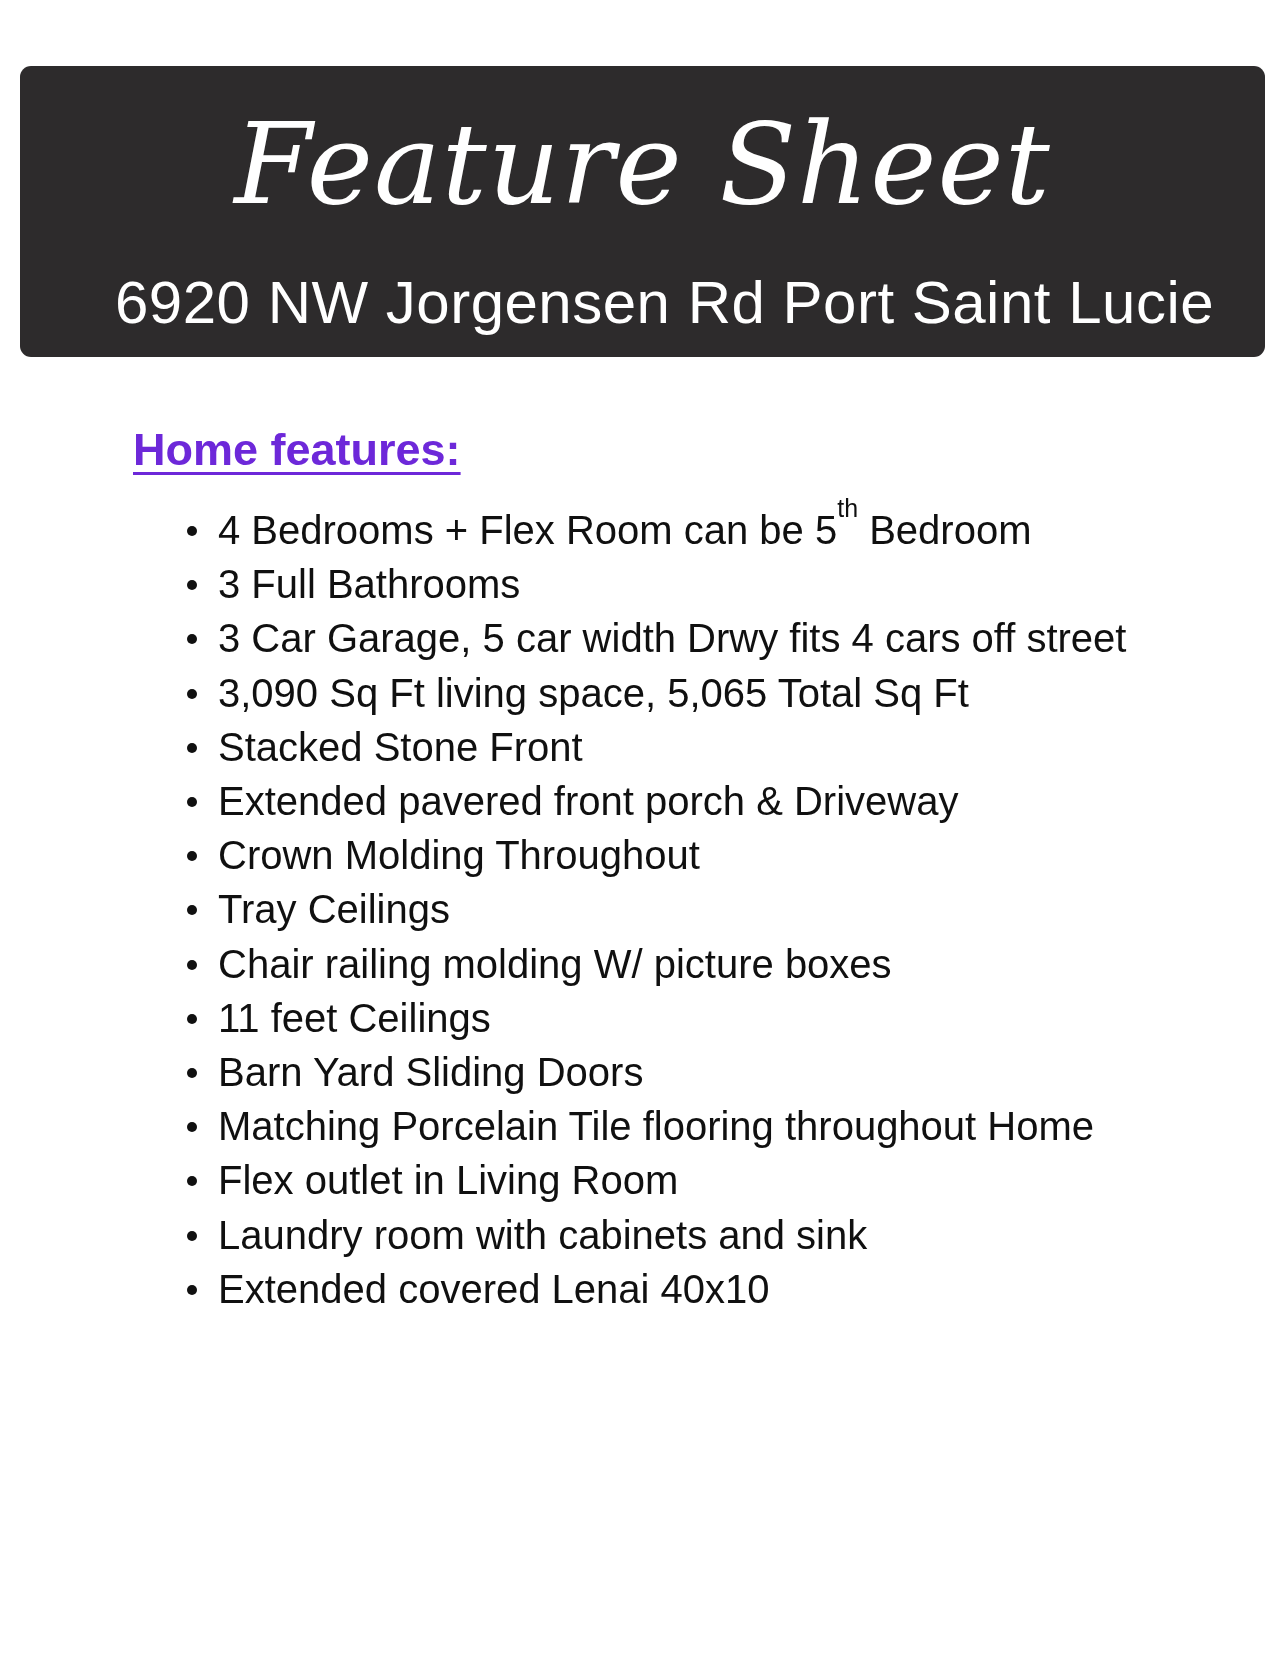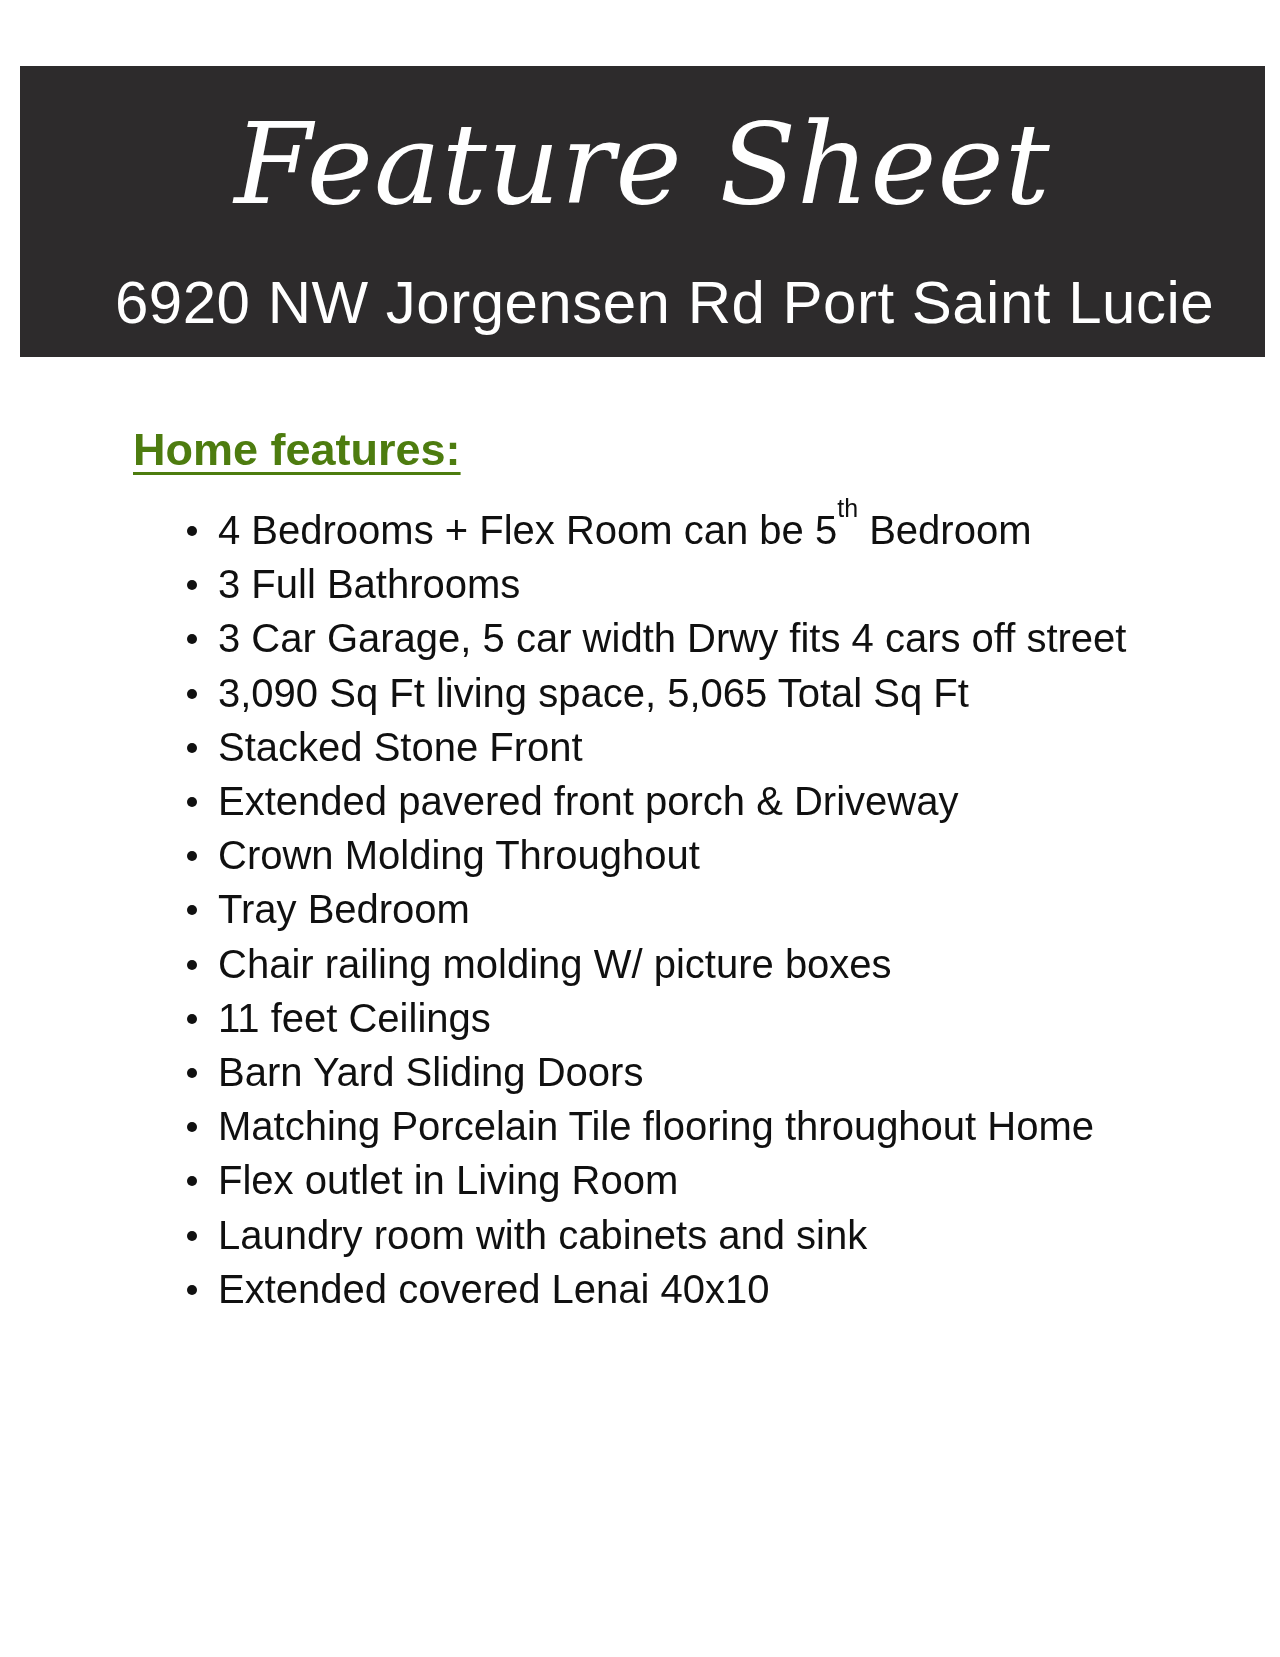--- a/index.html
+++ b/index.html
@@ -43,21 +43,21 @@
     line-height:1.0;
     letter-spacing:0.5px;
     white-space:nowrap;
   }
 
   
   .heading {
     position:absolute;
     left:133px; top:424px;
     margin:0;
-    color:#4d7c0f;
+    color:#6d28d9;
     font-size:45px;
     font-weight:700;
     text-decoration:underline;
     text-decoration-thickness:3px;
     text-underline-offset:7px;
     white-space:nowrap;
   }
   ul.features {
     position:absolute;
     left:175px; top:491px;
@@ -85,21 +85,21 @@
     line-height:0;
     position:relative;
     top:-13px;
   }
 </style>
 </head>
 <body>
 
 <div class="page">
 
-  <div class="banner" style="background-color: rgb(45, 43, 44); color: rgb(255, 255, 255);">
+  <div class="banner" style="background-color: rgb(45, 43, 44); color: rgb(255, 255, 255); border-radius: 11px;">
     <div class="script-title">Feature Sheet</div>
     <div class="address">6920 NW Jorgensen Rd Port Saint Lucie</div>
   </div>
 
   <h2 class="heading">Home features:</h2>
 
   <ul class="features">
       <li class="feature">
       <span class="dot"></span>
       <span class="li-text"><span>4 Bedrooms + Flex Room can be 5</span><sup>th</sup><span> Bedroom</span></span>
@@ -123,21 +123,21 @@
       <li class="feature">
       <span class="dot"></span>
       <span class="li-text"><span>Extended pavered front porch &amp; Driveway</span></span>
     </li>
       <li class="feature">
       <span class="dot"></span>
       <span class="li-text"><span>Crown Molding Throughout</span></span>
     </li>
       <li class="feature">
       <span class="dot"></span>
-      <span class="li-text"><span>Tray Bedroom</span></span>
+      <span class="li-text"><span>Tray Ceilings</span></span>
     </li>
       <li class="feature">
       <span class="dot"></span>
       <span class="li-text"><span>Chair railing molding W/ picture boxes</span></span>
     </li>
       <li class="feature">
       <span class="dot"></span>
       <span class="li-text"><span>11 feet Ceilings</span></span>
     </li>
       <li class="feature">

